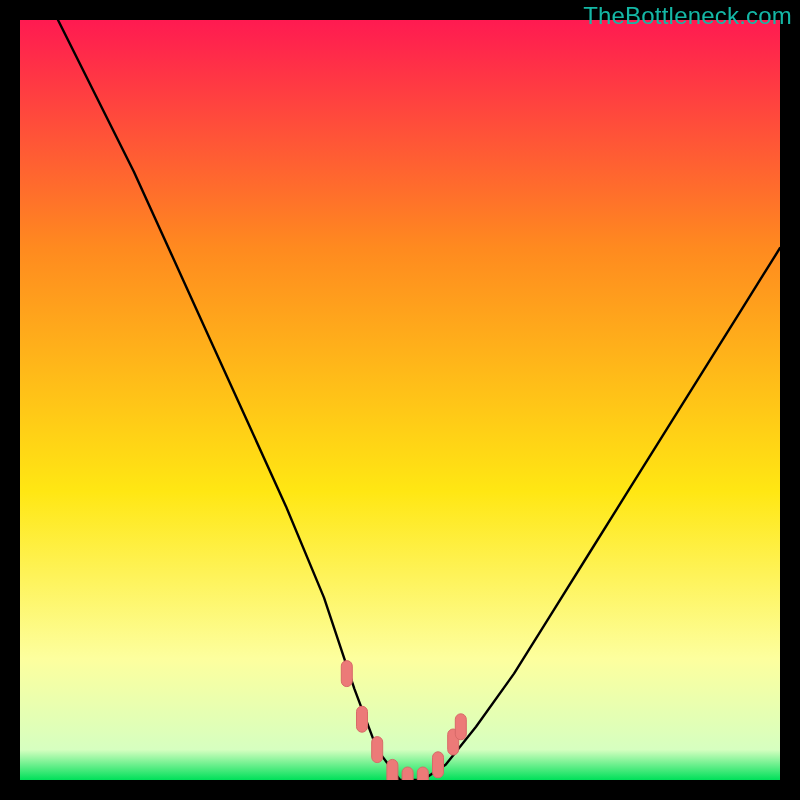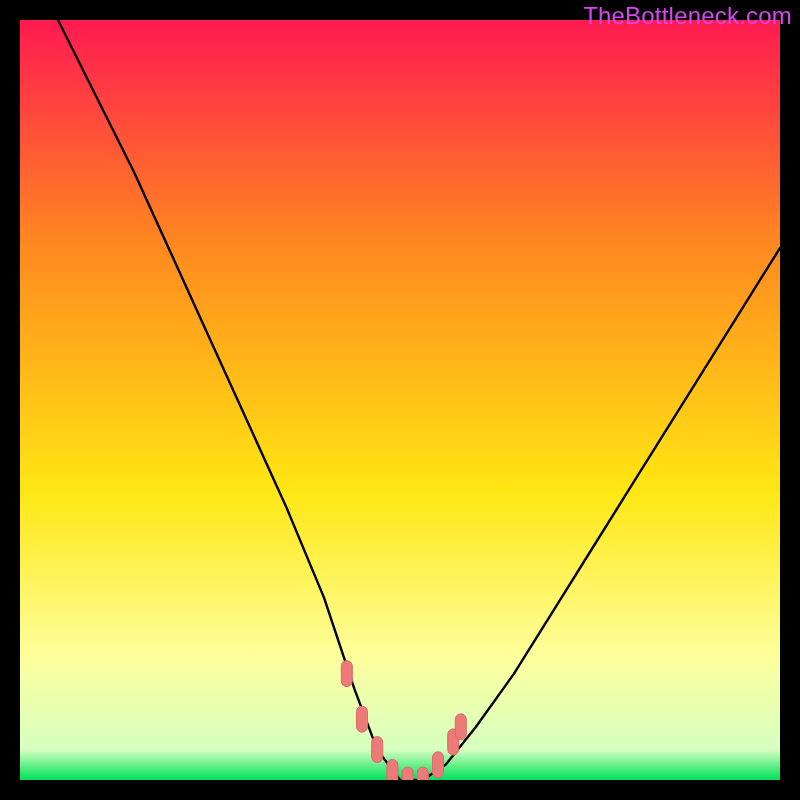--- a/index.html
+++ b/index.html
@@ -23,21 +23,21 @@
     position: absolute;
     left: 0;
     top: 0;
     width: 760px;
     height: 760px;
   }
   .watermark {
     position: absolute;
     top: 2px;
     right: 8px;
-    color: #d946ef;
+    color: #14b8a6;
     font-size: 24px;
     letter-spacing: 0.2px;
     font-weight: 400;
     user-select: none;
   }
 </style>
 </head>
 <body>
 
 <div class="frame">

